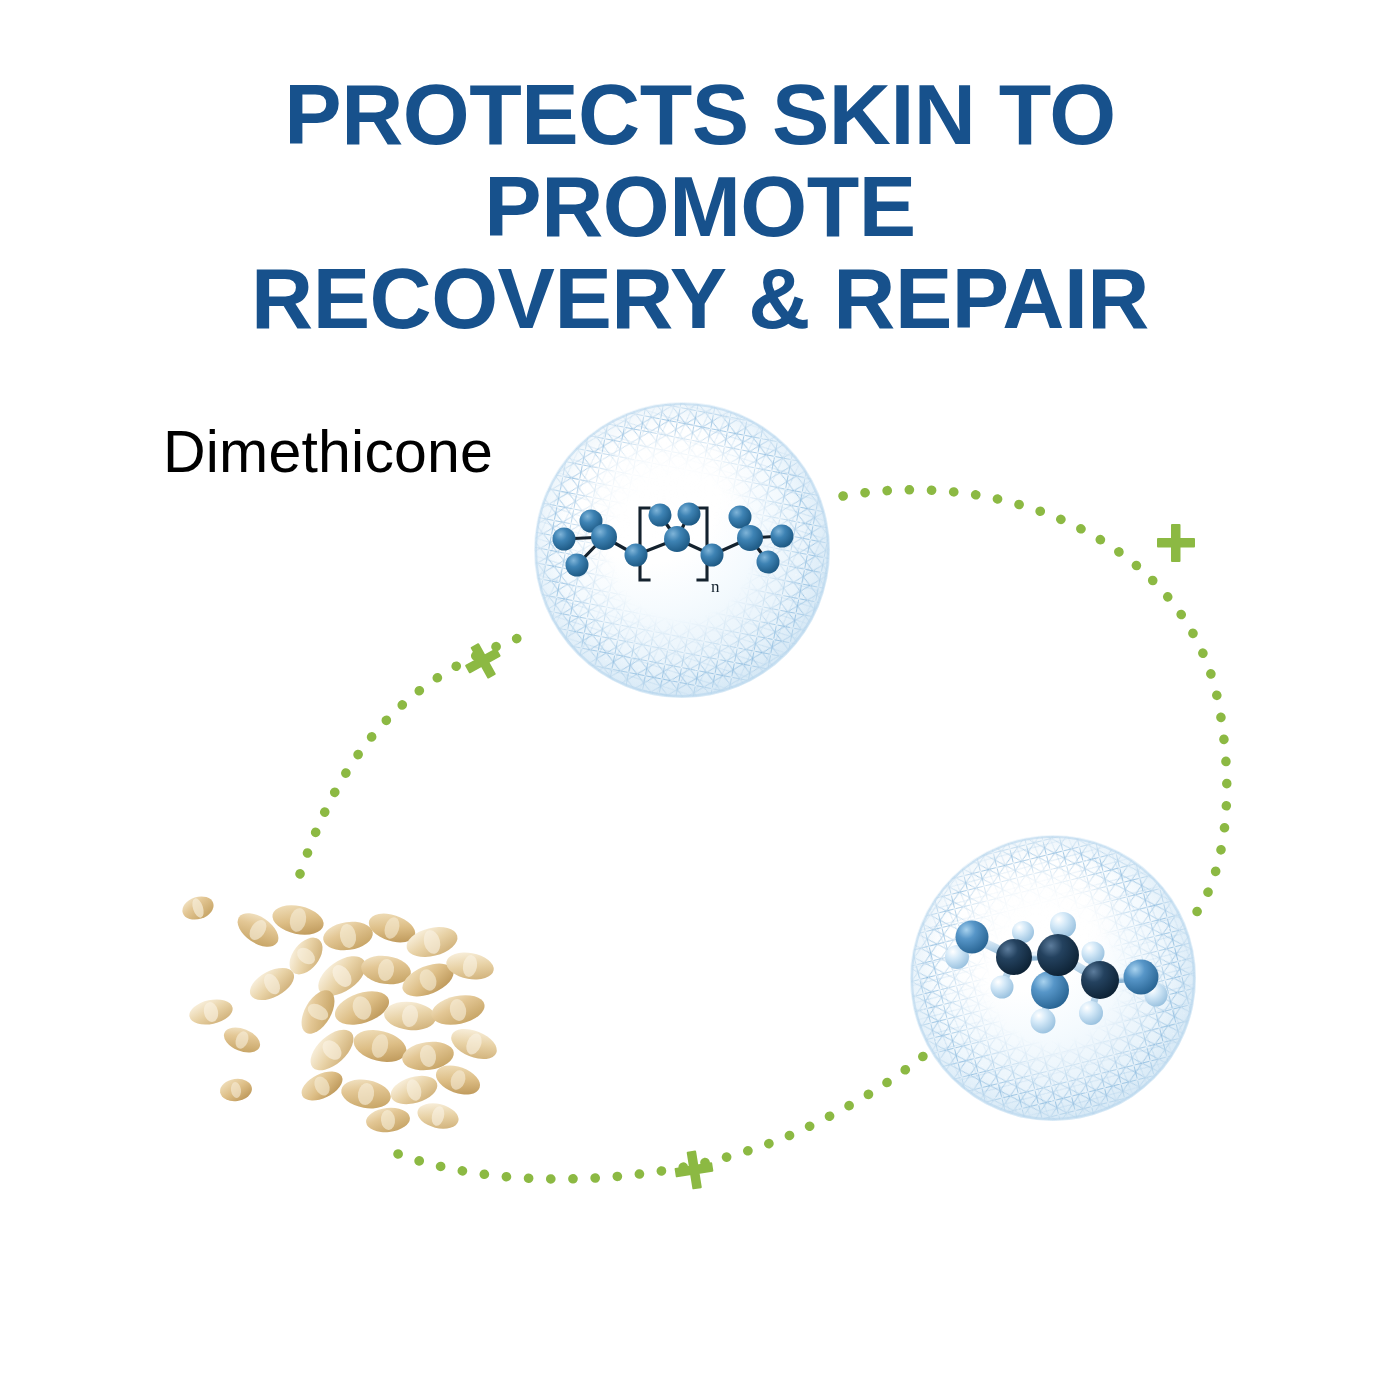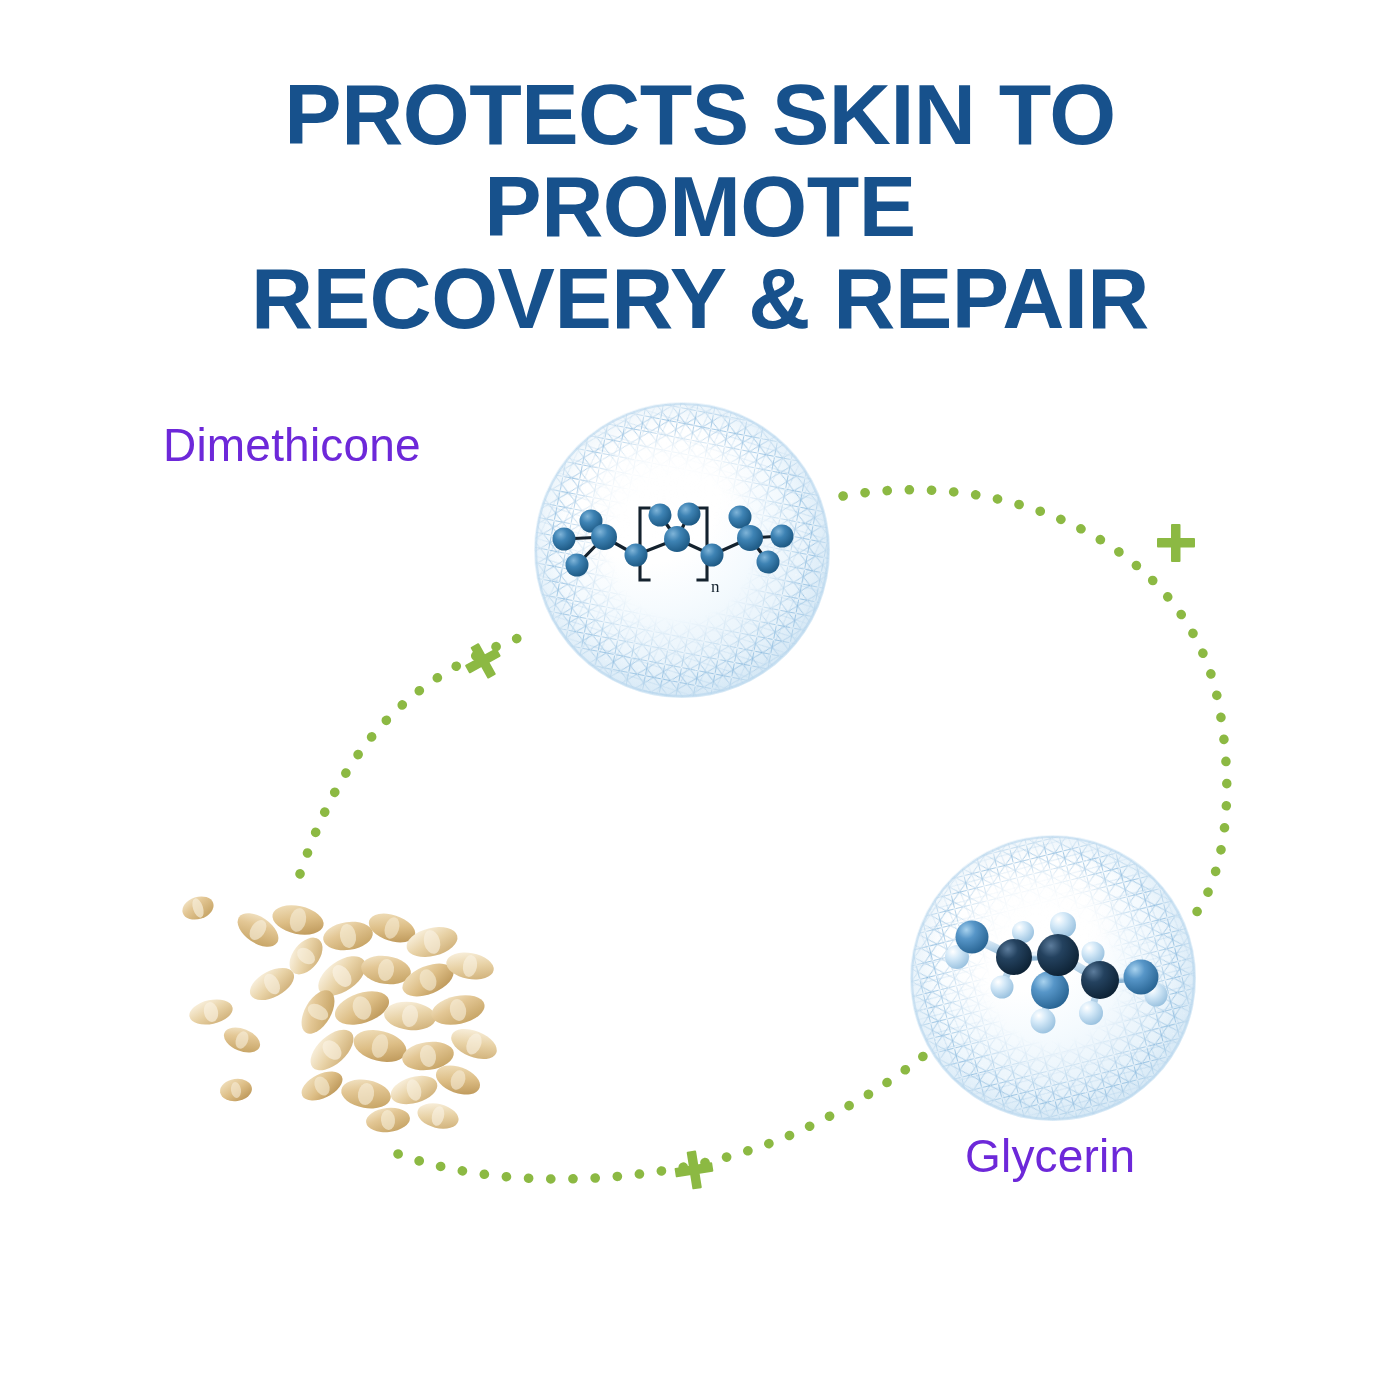--- a/index.html
+++ b/index.html
@@ -33,24 +33,24 @@
     font-weight: bold;
     font-size: 86px;
     line-height: 1.07;
     letter-spacing: -0.5px;
     white-space: pre-line;
   }
 
   
   .ing-label {
     position: absolute;
-    color: #6d28d9;
+    color: #000000;
     font-family: "Liberation Sans", sans-serif;
     font-weight: normal;
-    font-size: 46px;
+    font-size: 59px;
     letter-spacing: 0.2px;
     white-space: nowrap;
   }
   #label-dimethicone { left: 163px; top: 402px; }
   #label-betaglucan  { left: 150px; top: 1193px; }
   #label-glycerin    { left: 965px; top: 1113px; }
 
   
   #connectors {
     position: absolute;
@@ -476,15 +476,14 @@
 
         <ellipse cx="268" cy="232" rx="21" ry="12" fill="url(#oatB)" transform="rotate(14 268 232)"></ellipse>
         <ellipse cx="268" cy="232" rx="6" ry="10" fill="#FAF4E6" opacity="0.6" transform="rotate(14 268 232)"></ellipse>
       </g>
     </svg>
   </div>
 
   <div class="ing-label" id="label-dimethicone">Dimethicone</div>
 
 
-  <div class="ing-label" id="label-glycerin">Glycerin</div>
 
 </div>
 
 </body></html>

